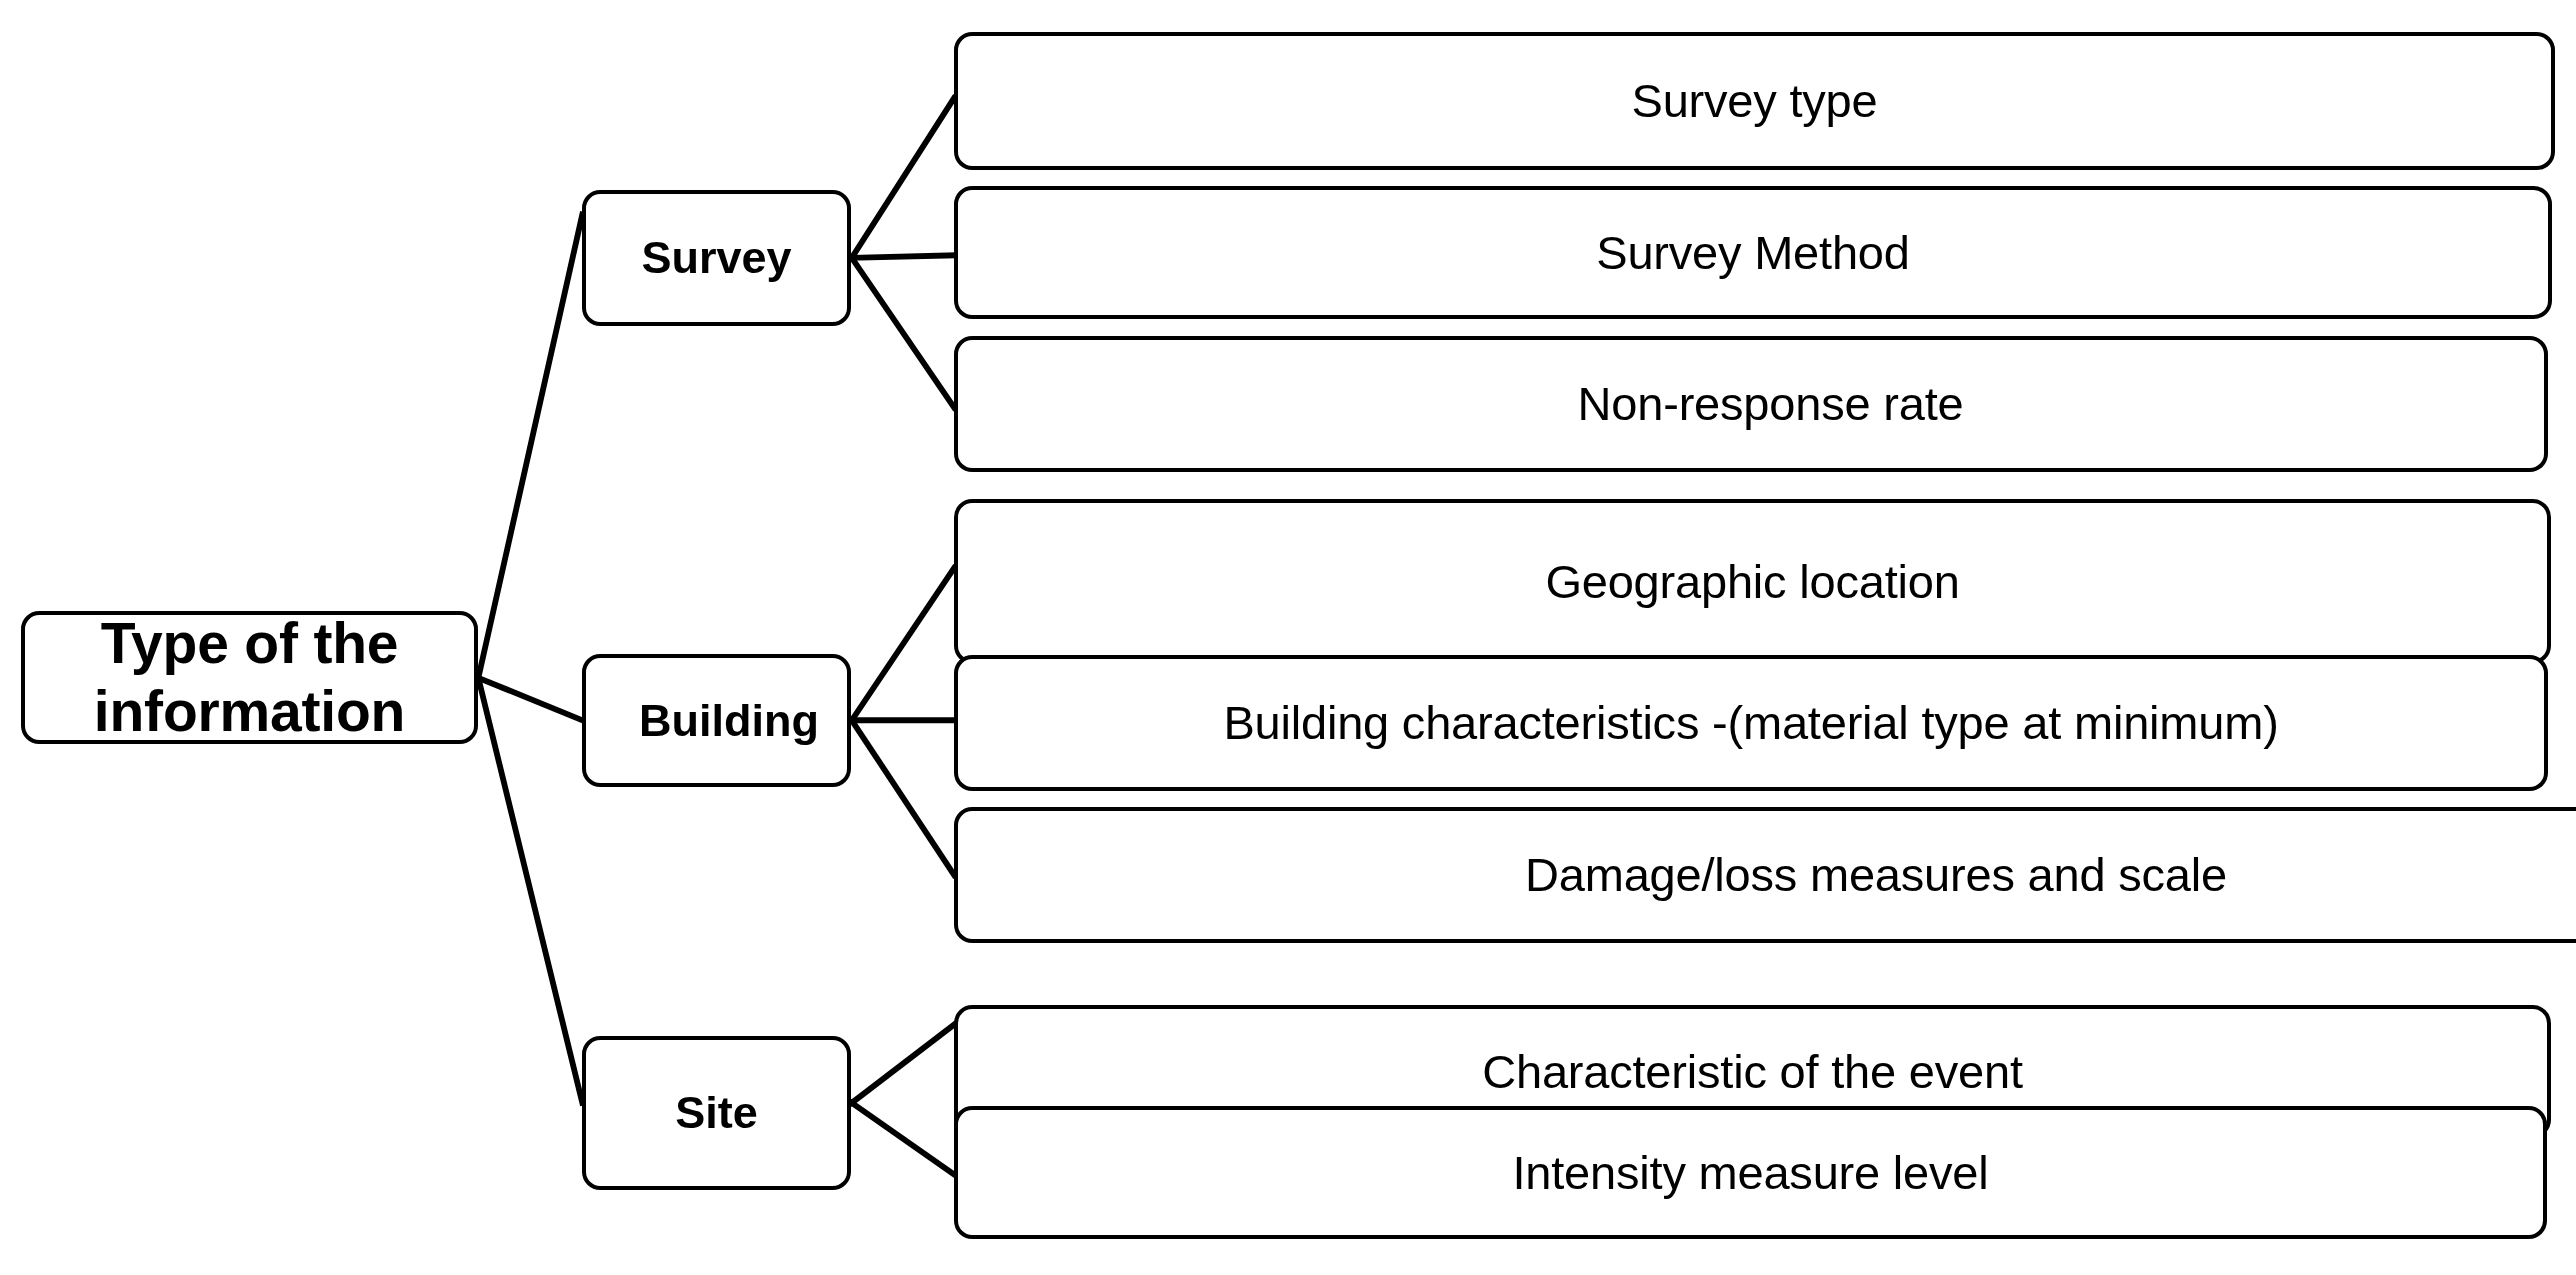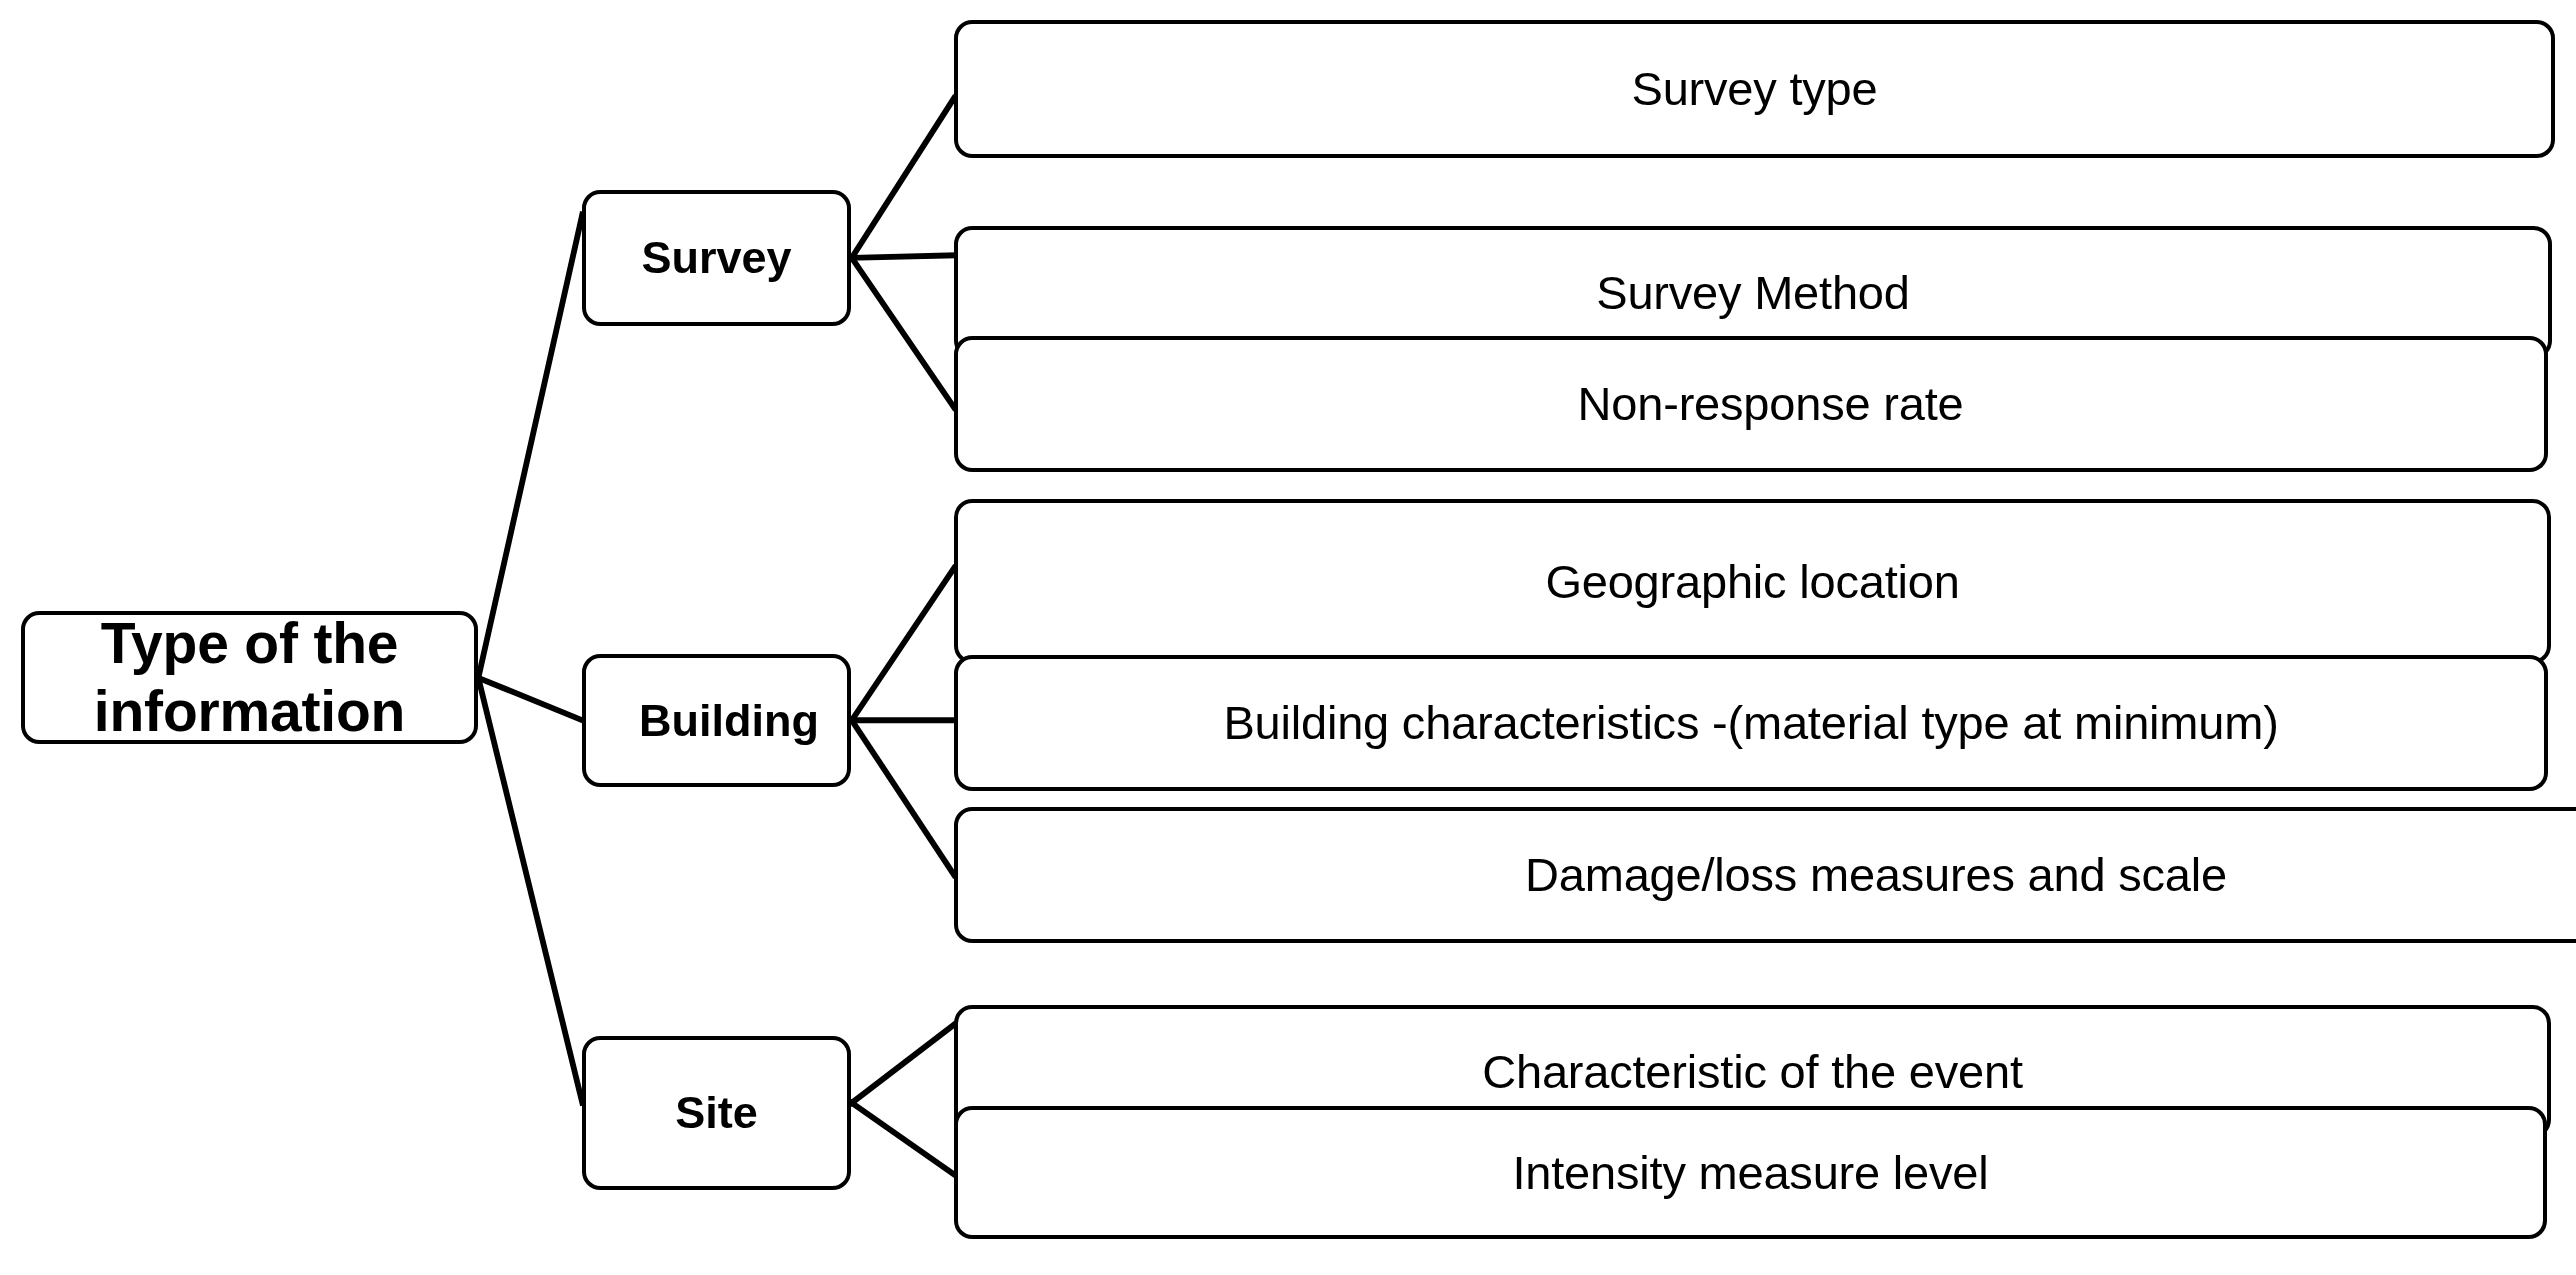--- a/index.html
+++ b/index.html
@@ -93,25 +93,25 @@
   </div>
 
   <div class="node node-branch" style="left:582px; top:654px; width:269px; height:133px;padding-left:25px;">
     <span class="node-label">Building</span>
   </div>
 
   <div class="node node-branch" style="left:582px; top:1036px; width:269px; height:154px;">
     <span class="node-label">Site</span>
   </div>
 
-  <div class="node node-leaf" style="left:954px; top:20px; width:1601px; height:138px;">
+  <div class="node node-leaf" style="left:954px; top:32px; width:1601px; height:138px;">
     <span class="node-label">Survey type</span>
   </div>
 
-  <div class="node node-leaf" style="left:954px; top:186px; width:1598px; height:133px;margin-top:40px;">
+  <div class="node node-leaf" style="left:954px; top:186px; width:1598px; height:133px;">
     <span class="node-label">Survey Method</span>
   </div>
 
   <div class="node node-leaf" style="left:954px; top:336px; width:1594px; height:136px;padding-left:39px;">
     <span class="node-label">Non-response rate</span>
   </div>
 
   <div class="node node-leaf" style="left:954px; top:499px; width:1597px; height:165px;">
     <span class="node-label">Geographic location</span>
   </div>

